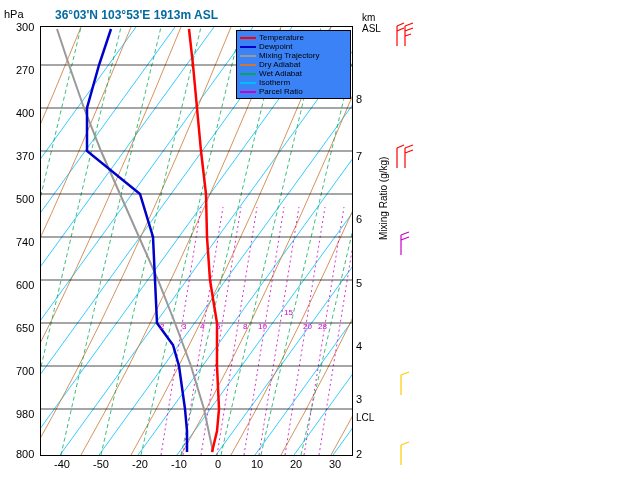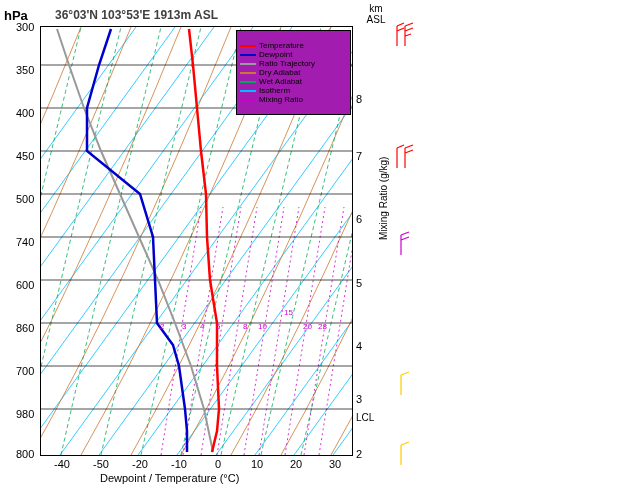--- a/index.html
+++ b/index.html
@@ -1,71 +1,70 @@
 <!DOCTYPE html>
 <html><head>
 <meta charset="utf-8">
 <style>
   html,body{margin:0;padding:0;}
   body{width:629px;height:486px;background:#ffffff;font-family:"Liberation Sans",sans-serif;position:relative;overflow:hidden;}
   .abs{position:absolute;}
   
   #skewt-panel{left:0;top:0;width:400px;height:486px;}
   #plot-frame{left:40px;top:26px;width:313px;height:430px;border:1px solid #000;box-sizing:border-box;overflow:hidden;background:#fff;}
-  .hdr-title{left:55px;top:8px;font-size:12px;font-weight:bold;color:#404040;}
-  .hpa-lab{left:4px;top:8px;font-size:13px;color:#000;font-weight:bold;}
-  .km-lab{left:362px;top:3px;font-size:10px;color:#000;text-align:center;width:28px;line-height:11px;}
+  .hdr-title{left:55px;top:8px;font-size:12px;font-weight:bold;color:#0369a1;}
+  .hpa-lab{left:4px;top:8px;font-size:11px;color:#000;}
+  .km-lab{left:362px;top:12px;font-size:10px;color:#000;text-align:left;width:28px;line-height:11px;}
   .ytick{position:absolute;left:16px;font-size:11px;color:#000;width:34px;text-align:left;}
   .xtick{position:absolute;top:458px;font-size:11px;color:#000;width:30px;text-align:center;}
   .xaxis-title{left:100px;top:472px;font-size:11px;color:#000;}
   .kmtick{position:absolute;left:356px;font-size:11px;color:#000;}
   .mixlab{left:378px;top:240px;font-size:10px;color:#000;transform:rotate(-90deg);transform-origin:left top;white-space:nowrap;}
   
-  #legend{left:236px;top:30px;width:115px;background:#a21caf;border:1px solid #000;padding:10px 3px;box-sizing:border-box;}
+  #legend{left:236px;top:30px;width:115px;background:#3b82f6;border:1px solid #000;padding:2px 3px;box-sizing:border-box;}
   .leg-row{display:flex;align-items:center;height:9px;margin:0;}
   .leg-swatch{width:16px;height:2px;margin-right:3px;flex:0 0 16px;}
   .leg-txt{font-size:8px;color:#000;line-height:9px;white-space:nowrap;}
   
   .mixnum{position:absolute;font-size:8px;color:#cc00cc;}
   .lcl-lab{position:absolute;left:356px;font-size:10px;color:#000;}
   
   #right-panel{left:400px;top:0;width:229px;height:486px;}
   .wind-barb{position:absolute;}
 </style>
 </head>
 <body>
 
 <div class="abs" id="skewt-panel">
 
   <div class="abs hpa-lab">hPa</div>
   <div class="abs hdr-title">36°03'N 103°53'E 1913m ASL</div>
   <div class="abs km-lab">km<br>ASL</div>
 
   <div class="ytick" style="top:21px">300</div>
-  <div class="ytick" style="top:64px">350</div>
+  <div class="ytick" style="top:64px">270</div>
   <div class="ytick" style="top:107px">400</div>
-  <div class="ytick" style="top:150px">450</div>
+  <div class="ytick" style="top:150px">370</div>
   <div class="ytick" style="top:193px">500</div>
   <div class="ytick" style="top:236px">740</div>
   <div class="ytick" style="top:279px">600</div>
-  <div class="ytick" style="top:322px">860</div>
+  <div class="ytick" style="top:322px">650</div>
   <div class="ytick" style="top:365px">700</div>
   <div class="ytick" style="top:408px">980</div>
   <div class="ytick" style="top:448px">800</div>
 
   <div class="xtick" style="left:47px">-40</div>
   <div class="xtick" style="left:86px">-50</div>
   <div class="xtick" style="left:125px">-20</div>
   <div class="xtick" style="left:164px">-10</div>
   <div class="xtick" style="left:203px">0</div>
   <div class="xtick" style="left:242px">10</div>
   <div class="xtick" style="left:281px">20</div>
   <div class="xtick" style="left:320px">30</div>
 
-  <div class="abs xaxis-title">Dewpoint / Temperature (°C)</div>
 
   <div class="kmtick" style="top:93px">8</div>
   <div class="kmtick" style="top:150px">7</div>
   <div class="kmtick" style="top:213px">6</div>
   <div class="kmtick" style="top:277px">5</div>
   <div class="kmtick" style="top:340px">4</div>
   <div class="kmtick" style="top:393px">3</div>
   <div class="kmtick" style="top:448px">2</div>
   <div class="lcl-lab" style="top:412px">LCL</div>
 
@@ -169,37 +168,37 @@
     <div class="leg-row">
         <div class="leg-swatch" style="background:#ff0000"></div>
         <div class="leg-txt">Temperature</div>
       </div>
     <div class="leg-row">
         <div class="leg-swatch" style="background:#0000cc"></div>
         <div class="leg-txt">Dewpoint</div>
       </div>
     <div class="leg-row">
         <div class="leg-swatch" style="background:#999999"></div>
-        <div class="leg-txt">Ratio Trajectory</div>
+        <div class="leg-txt">Mixing Trajectory</div>
       </div>
     <div class="leg-row">
         <div class="leg-swatch" style="background:#cc7733"></div>
         <div class="leg-txt">Dry Adiabat</div>
       </div>
     <div class="leg-row">
         <div class="leg-swatch" style="background:#00aa55"></div>
         <div class="leg-txt">Wet Adiabat</div>
       </div>
     <div class="leg-row">
         <div class="leg-swatch" style="background:#00bfff"></div>
         <div class="leg-txt">Isotherm</div>
       </div>
     <div class="leg-row">
         <div class="leg-swatch" style="background:#cc00cc"></div>
-        <div class="leg-txt">Mixing Ratio</div>
+        <div class="leg-txt">Parcel Ratio</div>
       </div>
   </div>
 </div>
 
 <svg class="abs wind-barb" style="left:395px;top:20px;width:30px;height:450px">
   <g stroke="#ff0000" stroke-width="1.2" fill="none">
     <line x1="10" y1="6" x2="10" y2="26"></line>
       <line x1="10" y1="6" x2="18" y2="3"></line>
       <line x1="10" y1="11" x2="18" y2="8"></line>
       <line x1="10" y1="16" x2="16" y2="14"></line>

